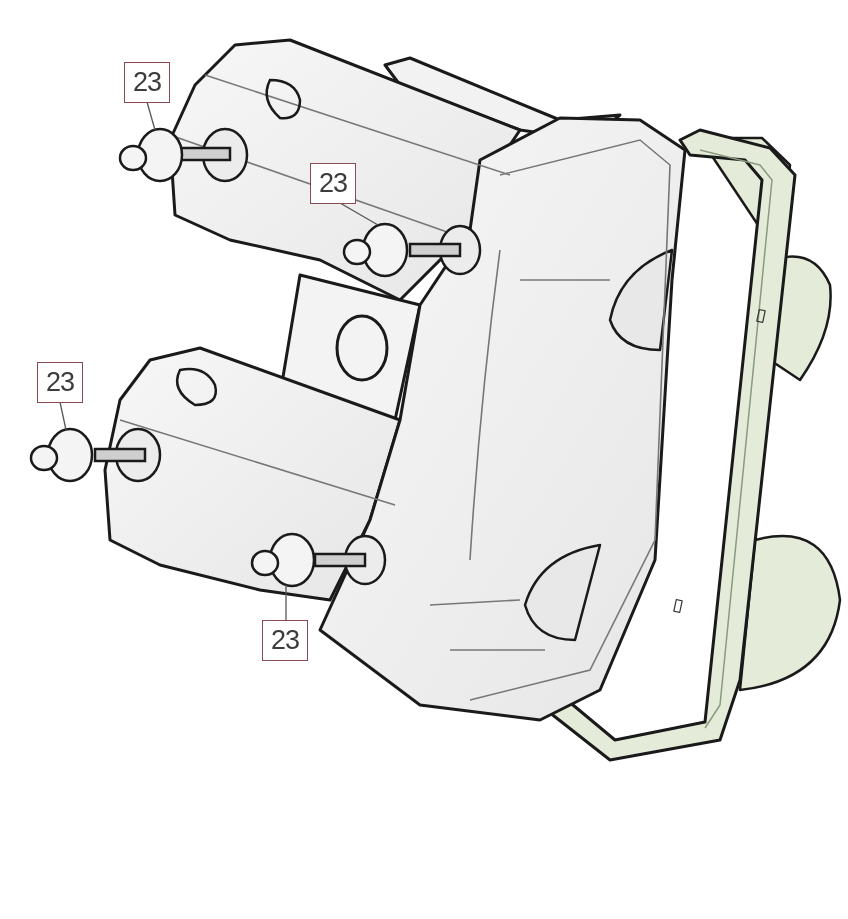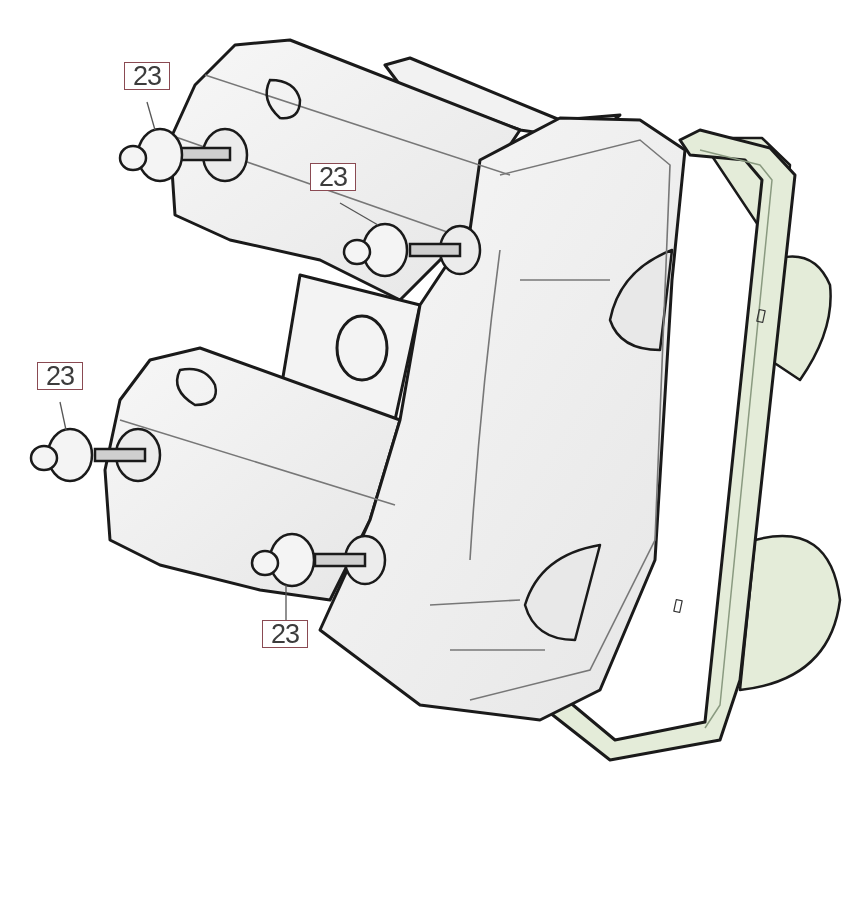--- a/index.html
+++ b/index.html
@@ -1,18 +1,18 @@
 <!DOCTYPE html>
 <html><head>
 <meta charset="utf-8">
 <style>
   html, body { margin:0; padding:0; background:#ffffff; }
   body { width:848px; height:919px; overflow:hidden; position:relative; font-family:"Liberation Sans", sans-serif; }
   #stage { position:absolute; left:0; top:0; width:848px; height:919px; }
-  .callout { position:absolute; width:46px; height:28px; border:1.5px solid #8a4a52; background:#fff;
+  .callout { position:absolute; width:46px; height:41px; border:1.5px solid #8a4a52; background:#fff;
              box-sizing:border-box; display:flex; align-items:center; justify-content:center;
              font-family:"Liberation Sans", sans-serif; font-size:27px; color:#3c3c3c; letter-spacing:-1px; }
 </style>
 </head>
 <body>
 
 <div id="stage">
   <svg width="848" height="919" viewBox="0 0 848 919" xmlns="http://www.w3.org/2000/svg">
     <defs>
       <linearGradient id="bodyG" x1="0" y1="0" x2="1" y2="1">

